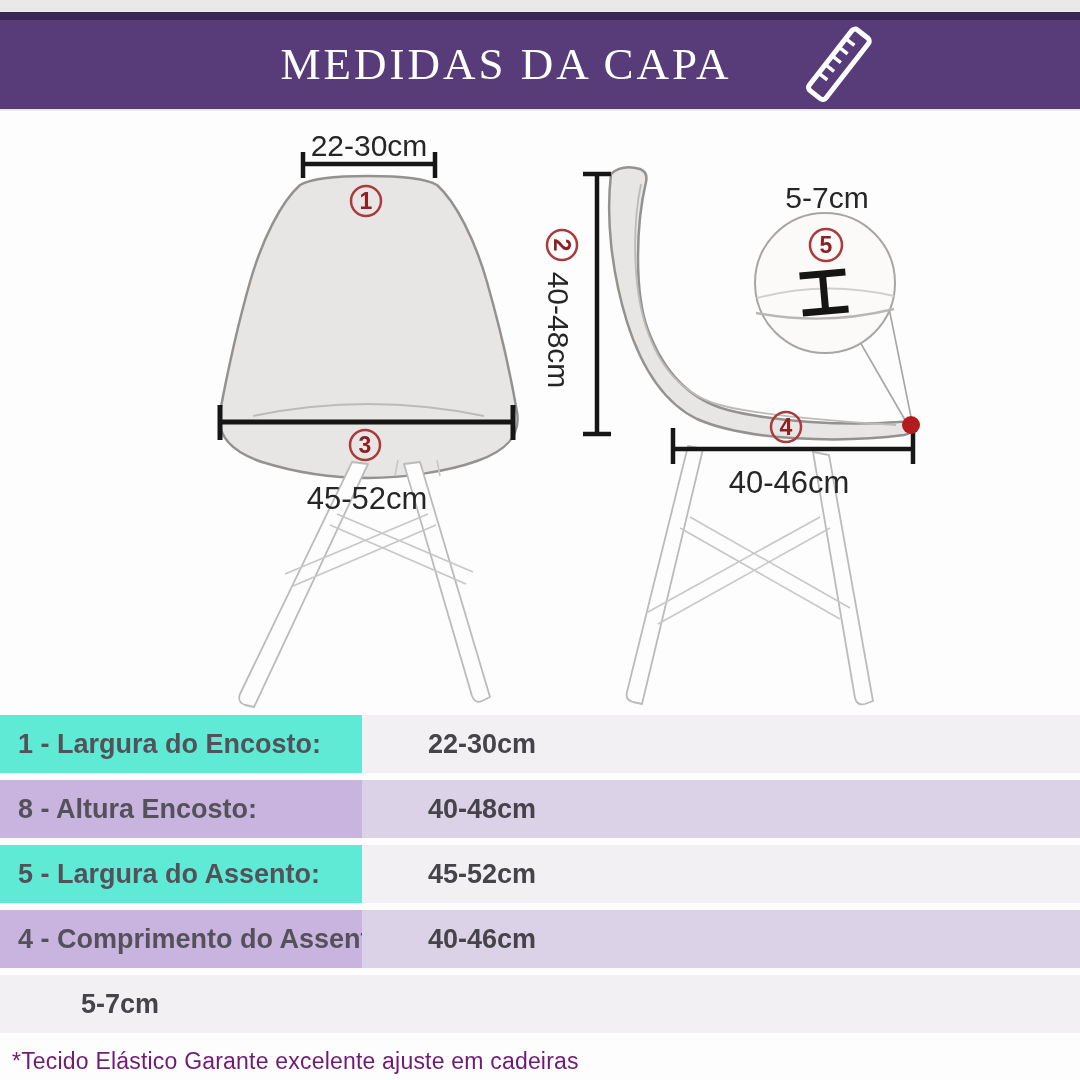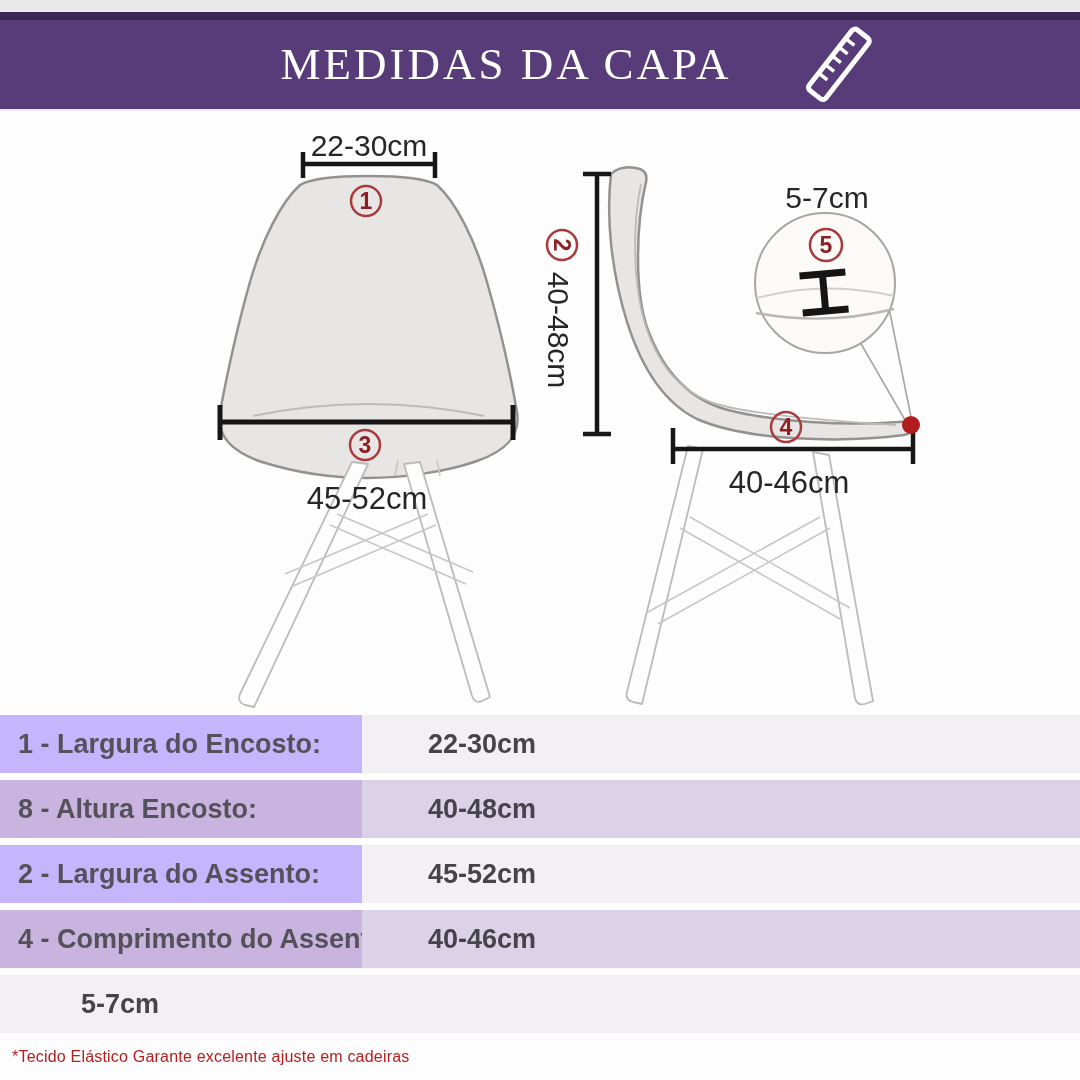--- a/index.html
+++ b/index.html
@@ -44,28 +44,28 @@
   .tlabel{
     width:362px;box-sizing:border-box;padding-left:18px;
     font-size:27px;font-weight:700;color:#55515b;line-height:58px;
     white-space:nowrap;
   }
   .tvalue-wrap{flex:1;}
   .tvalue{
     width:240px;text-align:center;
     font-size:27px;font-weight:700;color:#46434b;line-height:58px;
   }
-  .row-gray  .tlabel{background:#c4b5fd;}
+  .row-gray  .tlabel{background:#5eead4;}
   .row-gray  .tvalue-wrap{background:#f2f0f2;}
   .row-lav   .tlabel{background:#c8b4de;}
   .row-lav   .tvalue-wrap{background:#dcd2e8;}
   
   .footnote{
     position:absolute;left:12px;top:1036px;
-    font-size:16px;font-weight:400;color:#b91c1c;letter-spacing:0.2px;
+    font-size:23px;font-weight:400;color:#701a75;letter-spacing:0.2px;
   }
 </style>
 </head>
 <body>
 
 <div class="page">
 
   <div class="banner">
     <div class="banner-topstrip"></div>
     <div class="banner-title">MEDIDAS DA CAPA</div>
@@ -198,21 +198,21 @@
           <div class="tvalue">22-30cm</div>
         </div>
     </div>
     <div class="trow row-lav">
       <div class="tlabel">8 - Altura Encosto:</div>
       <div class="tvalue-wrap">
           <div class="tvalue">40-48cm</div>
         </div>
     </div>
     <div class="trow row-gray">
-      <div class="tlabel">2 - Largura do Assento:</div>
+      <div class="tlabel">5 - Largura do Assento:</div>
       <div class="tvalue-wrap">
           <div class="tvalue">45-52cm</div>
         </div>
     </div>
     <div class="trow row-lav">
       <div class="tlabel">4 - Comprimento do Assento:</div>
       <div class="tvalue-wrap">
           <div class="tvalue">40-46cm</div>
         </div>
     </div>

